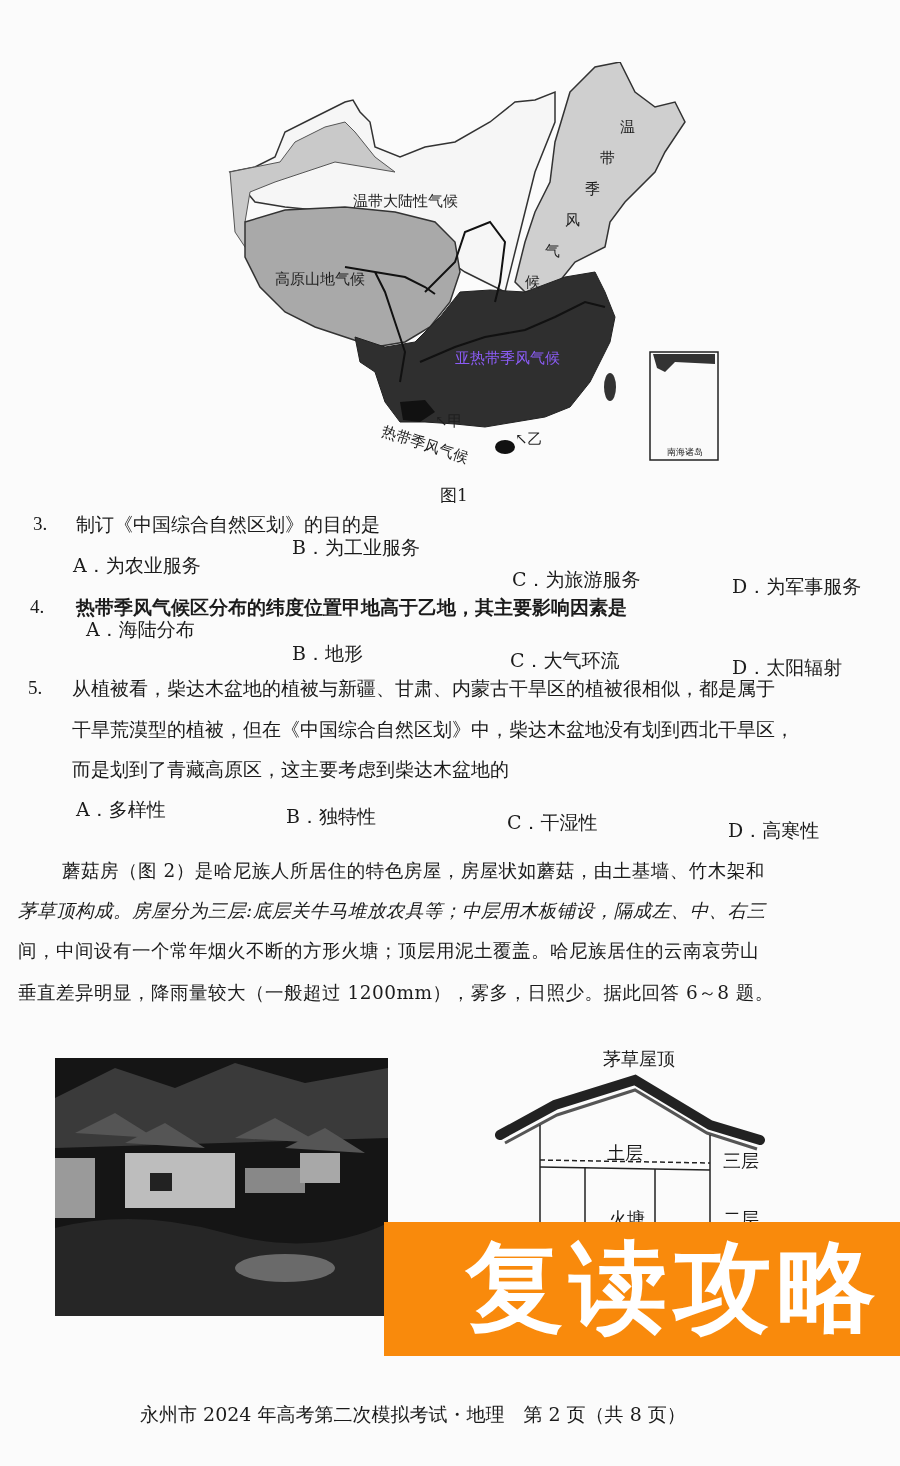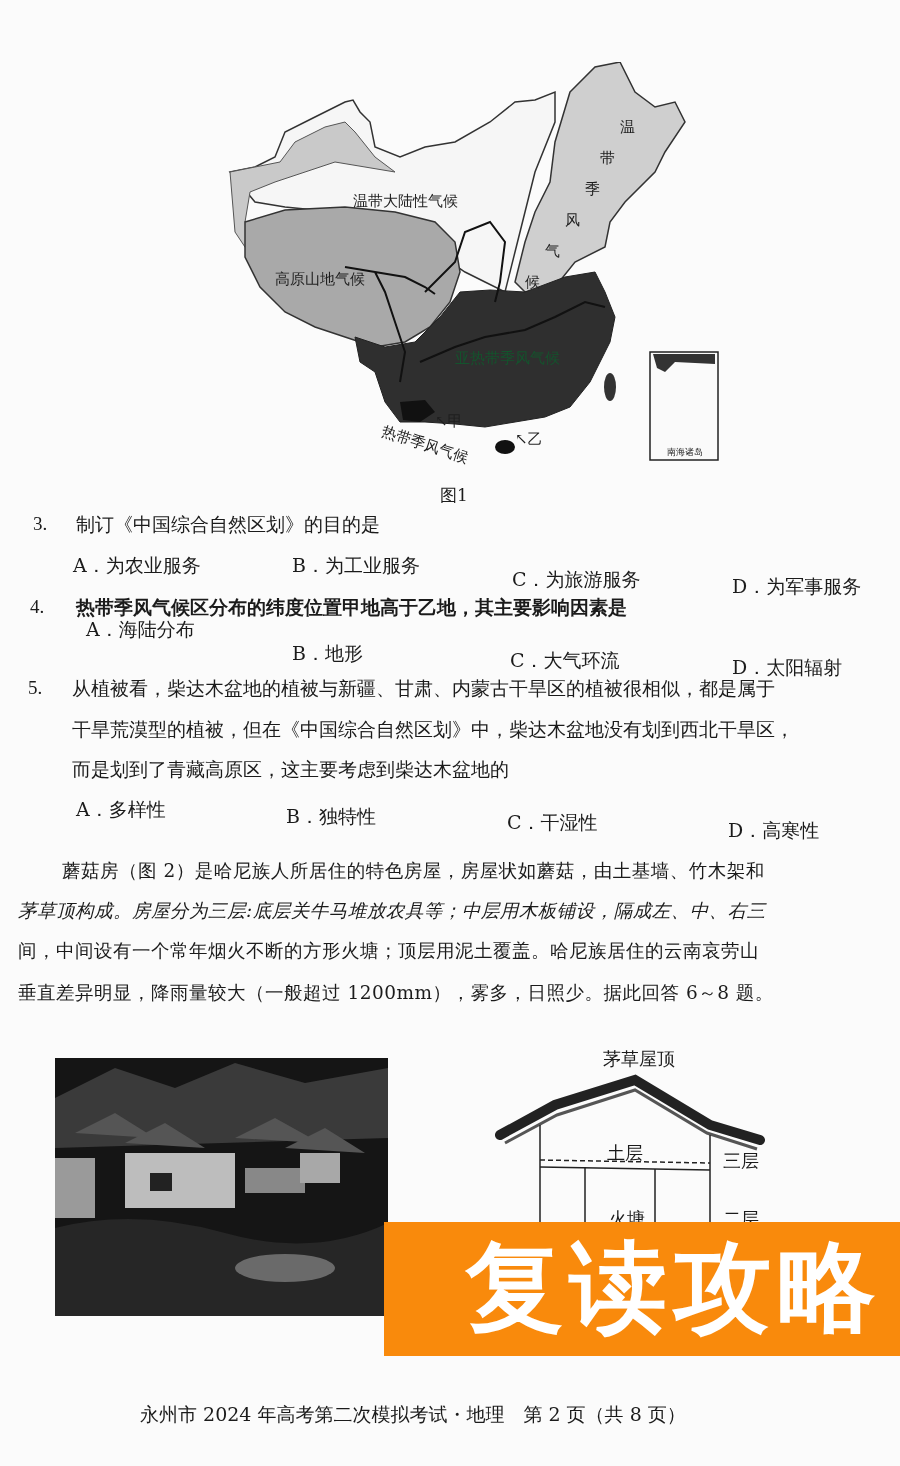--- a/index.html
+++ b/index.html
@@ -56,33 +56,33 @@
   <span class="map-label" style="left:128px;top:130px;">温带大陆性气候</span>
   <span class="map-label" style="left:50px;top:208px;">高原山地气候</span>
   <div class="map-label" style="left:395px;top:50px;line-height:31px;display:flex;flex-direction:column;">
     <span style="margin-left:0px">温</span>
     <span style="margin-left:-20px">带</span>
     <span style="margin-left:-35px">季</span>
     <span style="margin-left:-55px">风</span>
     <span style="margin-left:-75px">气</span>
     <span style="margin-left:-95px">候</span>
   </div>
-  <span class="map-label" style="left:230px;top:287px;color:#14532d;">亚热带季风气候</span>
+  <span class="map-label" style="left:230px;top:287px;color:#8b5cf6;">亚热带季风气候</span>
   <span class="map-label" style="left:160px;top:360px;transform:rotate(18deg);transform-origin:left top;">热带季风气候</span>
   <span class="map-label" style="left:210px;top:350px;">↖<span>甲</span></span>
   <span class="map-label" style="left:290px;top:368px;">↖<span>乙</span></span>
   <span class="map-label" style="left:442px;top:384px;font-size:9px;">南海诸岛</span>
 </div>
 <div class="abs fig-caption">图1</div>
 
 <div>
   <span class="qnum" style="left:33px;top:513px;">3.</span>
   <div class="abs q" style="left:76px;top:513px;">制订《中国综合自然区划》的目的是</div>
   <span class="opt" style="left:73px;top:553px;">A．为农业服务</span>
-  <span class="opt" style="left:292px;top:553px;">B．为工业服务</span>
+  <span class="opt" style="left:292px;top:535px;">B．为工业服务</span>
   <span class="opt" style="left:512px;top:567px;">C．为旅游服务</span>
   <span class="opt" style="left:732px;top:574px;">D．为军事服务</span>
 </div>
 
 <div>
   <span class="qnum" style="left:30px;top:596px;">4.</span>
   <div class="abs q" style="left:76px;top:596px;font-weight:bold;">热带季风气候区分布的纬度位置甲地高于乙地，其主要影响因素是</div>
   <span class="opt" style="left:86px;top:617px;">A．海陆分布</span>
   <span class="opt" style="left:292px;top:641px;">B．地形</span>
   <span class="opt" style="left:510px;top:648px;">C．大气环流</span>

